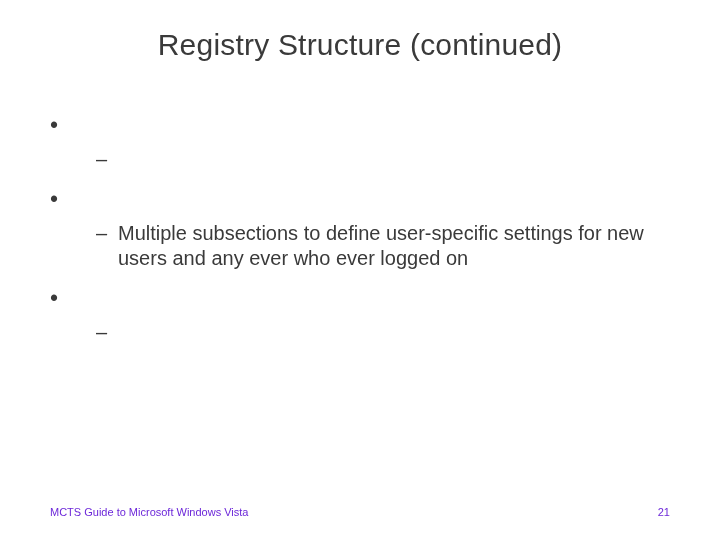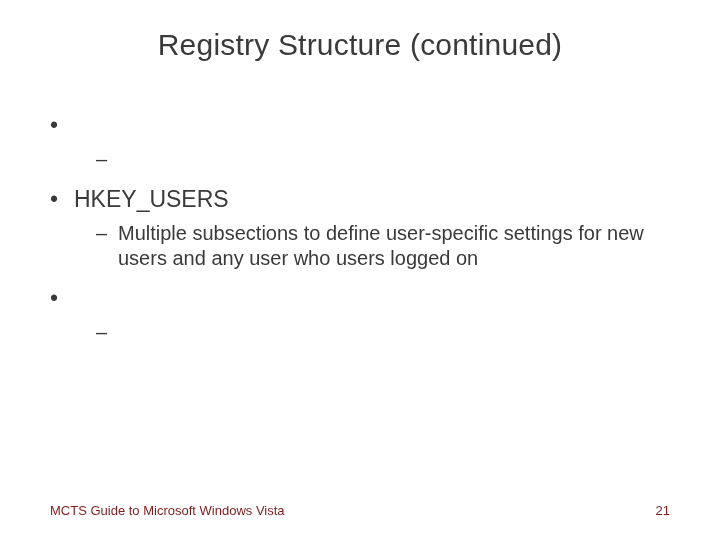--- a/index.html
+++ b/index.html
@@ -56,47 +56,46 @@
       width: 22px;
       flex-shrink: 0;
     }
     .footer {
       position: absolute;
       bottom: 22px;
       left: 50px;
       right: 50px;
       display: flex;
       justify-content: space-between;
-      font-size: 13px;
-      color: #7f1d1d;
+      font-size: 11px;
+      color: #6d28d9;
     }
   </style>
 </head>
 <body>
 
 <div class="slide">
 
   <h1 class="title">Registry Structure (continued)</h1>
 
   <div class="content">
 
     <div class="level1">
       <span class="bullet-dot">•</span>
     </div>
     <div class="level2">
       <span class="dash">–</span>
     </div>
 
     <div class="level1">
       <span class="bullet-dot">•</span>
-      <span>HKEY_USERS</span>
     </div>
     <div class="level2">
       <span class="dash">–</span>
-      <span>Multiple subsections to define user-specific settings for new users and any user who users logged on</span>
+      <span>Multiple subsections to define user-specific settings for new users and any ever who ever logged on</span>
     </div>
 
     <div class="level1">
       <span class="bullet-dot">•</span>
     </div>
     <div class="level2">
       <span class="dash">–</span>
     </div>
 
   </div>

